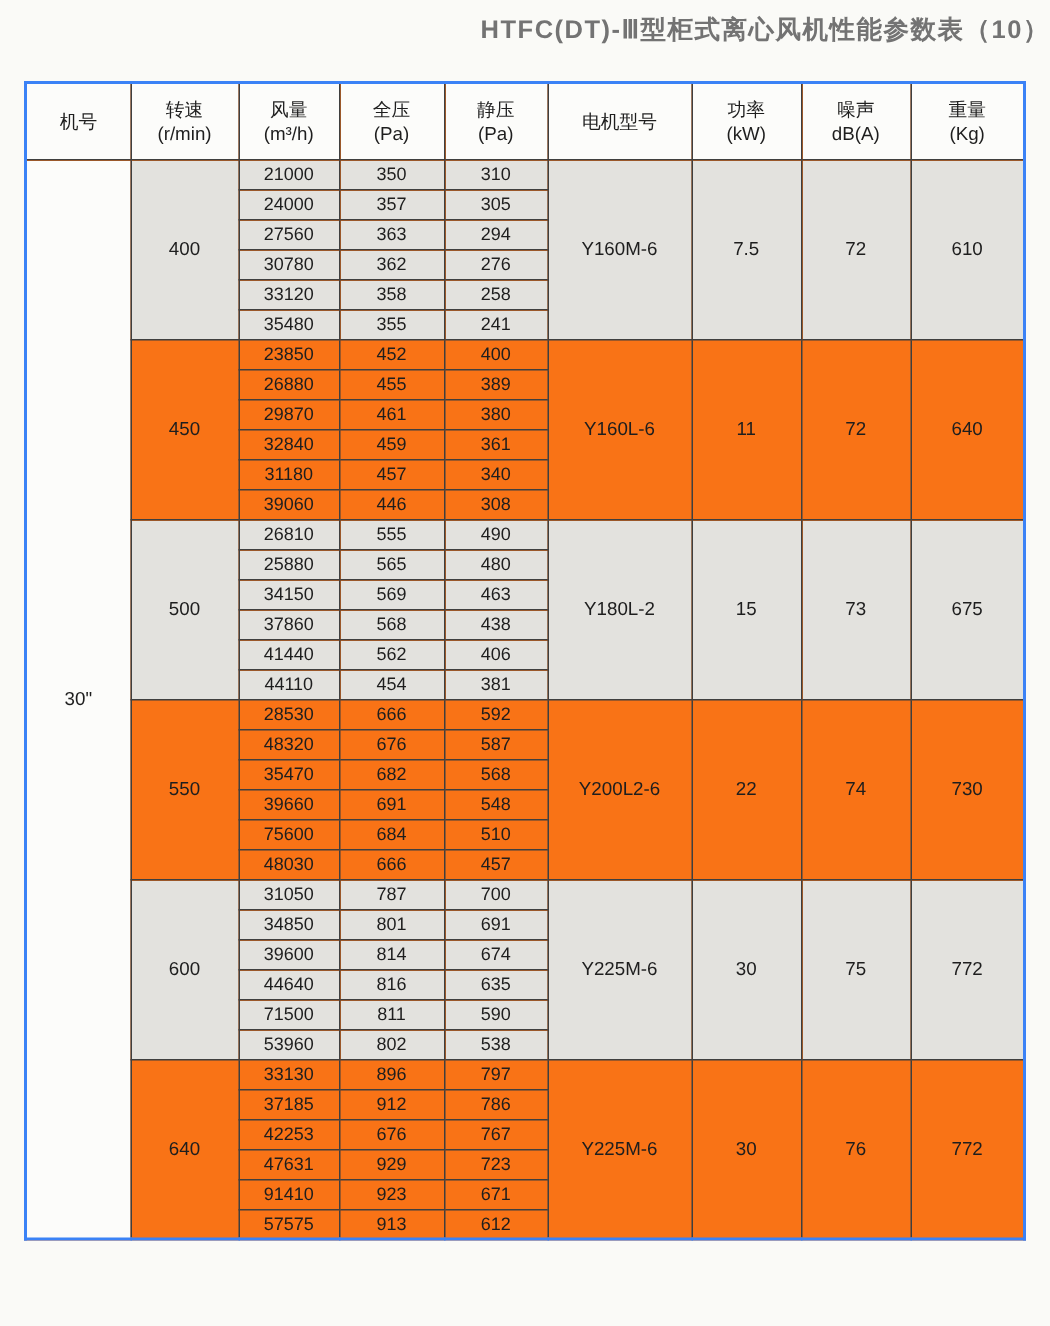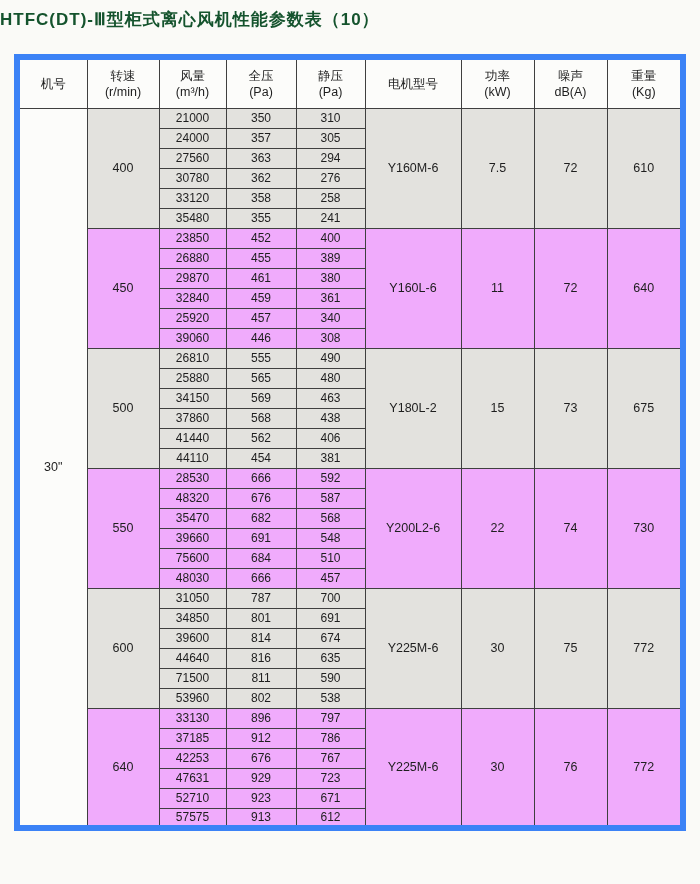--- a/index.html
+++ b/index.html
@@ -7,34 +7,34 @@
     width: 700px;
     font-family: "Liberation Sans", sans-serif;
   }
   body {
     height: 884px;
     background: #fafaf7;
     color: #1e1e1e;
     overflow: hidden;
   }
   .page-title {
-    text-align: left;
+    text-align: right;
     font-size: 17px;
     font-weight: bold;
     letter-spacing: 1px;
     padding-top: 8px;
-    color: #14532d;
+    color: #737373;
   }
   table.spec {
     border-collapse: collapse;
     table-layout: fixed;
     width: 666px;
     margin: 23px auto 12px auto;
-    border: 6px solid #3b82f6;
-    background: #f0abfc;
+    border: 2px solid #3b82f6;
+    background: #f97316;
   }
   table.spec th, table.spec td {
     border: 1px solid #3f3f3f;
     text-align: center;
     vertical-align: middle;
     font-size: 12px;
     padding: 0;
     overflow: hidden;
   }
   table.spec thead th {
@@ -163,21 +163,21 @@
         <td>29870</td>
         <td>461</td>
         <td>380</td>
       </tr>
       <tr>
         <td>32840</td>
         <td>459</td>
         <td>361</td>
       </tr>
       <tr>
-        <td>25920</td>
+        <td>31180</td>
         <td>457</td>
         <td>340</td>
       </tr>
       <tr>
         <td>39060</td>
         <td>446</td>
         <td>308</td>
       </tr>
       <tr>
         <td class="shaded" rowspan="6">500</td>
@@ -303,21 +303,21 @@
         <td>42253</td>
         <td>676</td>
         <td>767</td>
       </tr>
       <tr>
         <td>47631</td>
         <td>929</td>
         <td>723</td>
       </tr>
       <tr>
-        <td>52710</td>
+        <td>91410</td>
         <td>923</td>
         <td>671</td>
       </tr>
       <tr>
         <td>57575</td>
         <td>913</td>
         <td>612</td>
       </tr>
     </tbody>
 </table>

